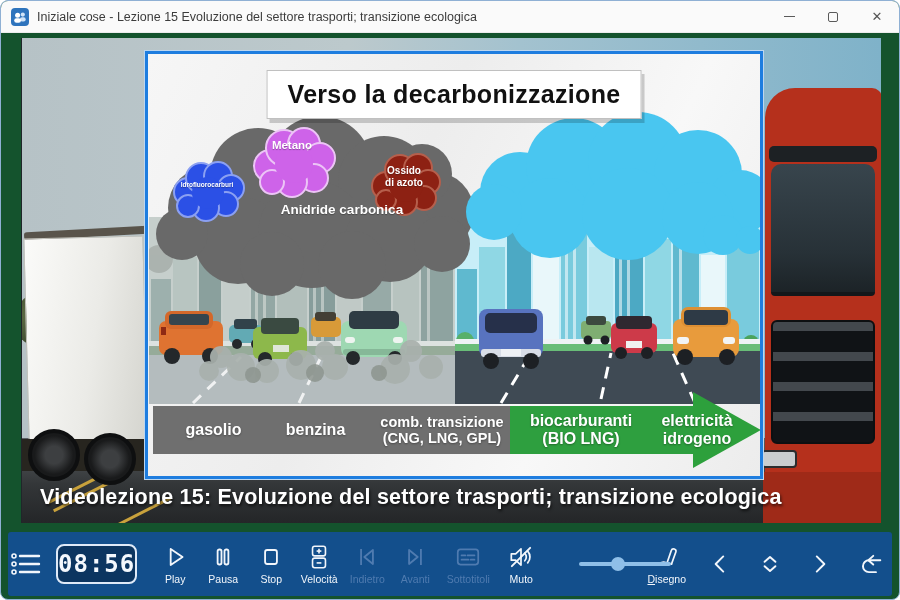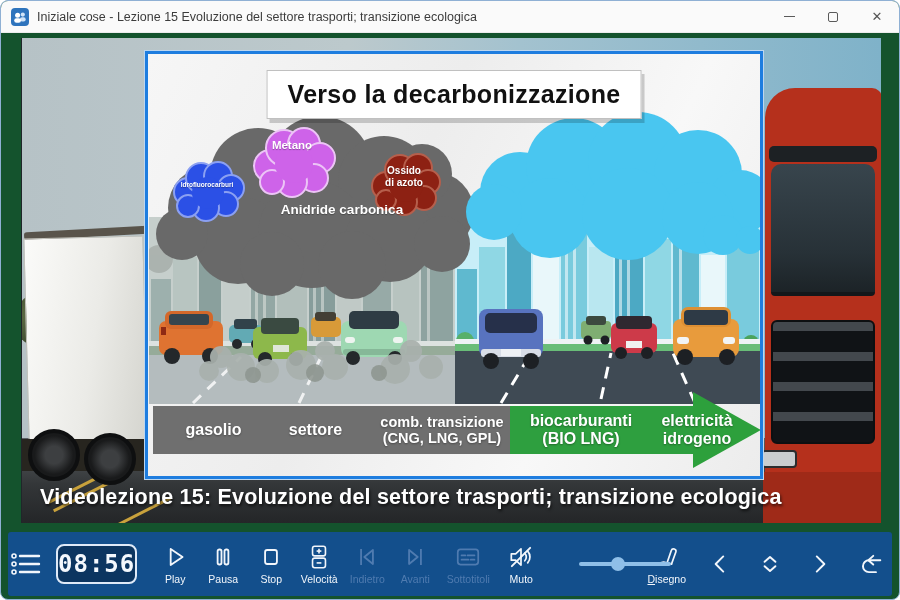--- a/index.html
+++ b/index.html
@@ -399,21 +399,21 @@
       <div class="cloud-label" id="lbl-metano">Metano</div>
       <div class="cloud-label" id="lbl-nox">Ossido
 di azoto</div>
       <div class="cloud-label" id="lbl-co2">Anidride carbonica</div>
 
       <div class="band">
         <div class="band-gray"></div>
         <div class="band-green"></div>
         <div class="band-arrow"></div>
         <div class="band-label" id="tl0">gasolio</div>
-        <div class="band-label" id="tl1">settore</div>
+        <div class="band-label" id="tl1">benzina</div>
         <div class="band-label" id="tl2">comb. transizione
 (CNG, LNG, GPL)</div>
         <div class="band-label" id="tl3">biocarburanti
 (BIO LNG)</div>
         <div class="band-label" id="tl4">elettricità
 idrogeno</div>
       </div>
     </div>
 
     <div class="caption">Videolezione 15: Evoluzione del settore trasporti; transizione ecologica</div>

